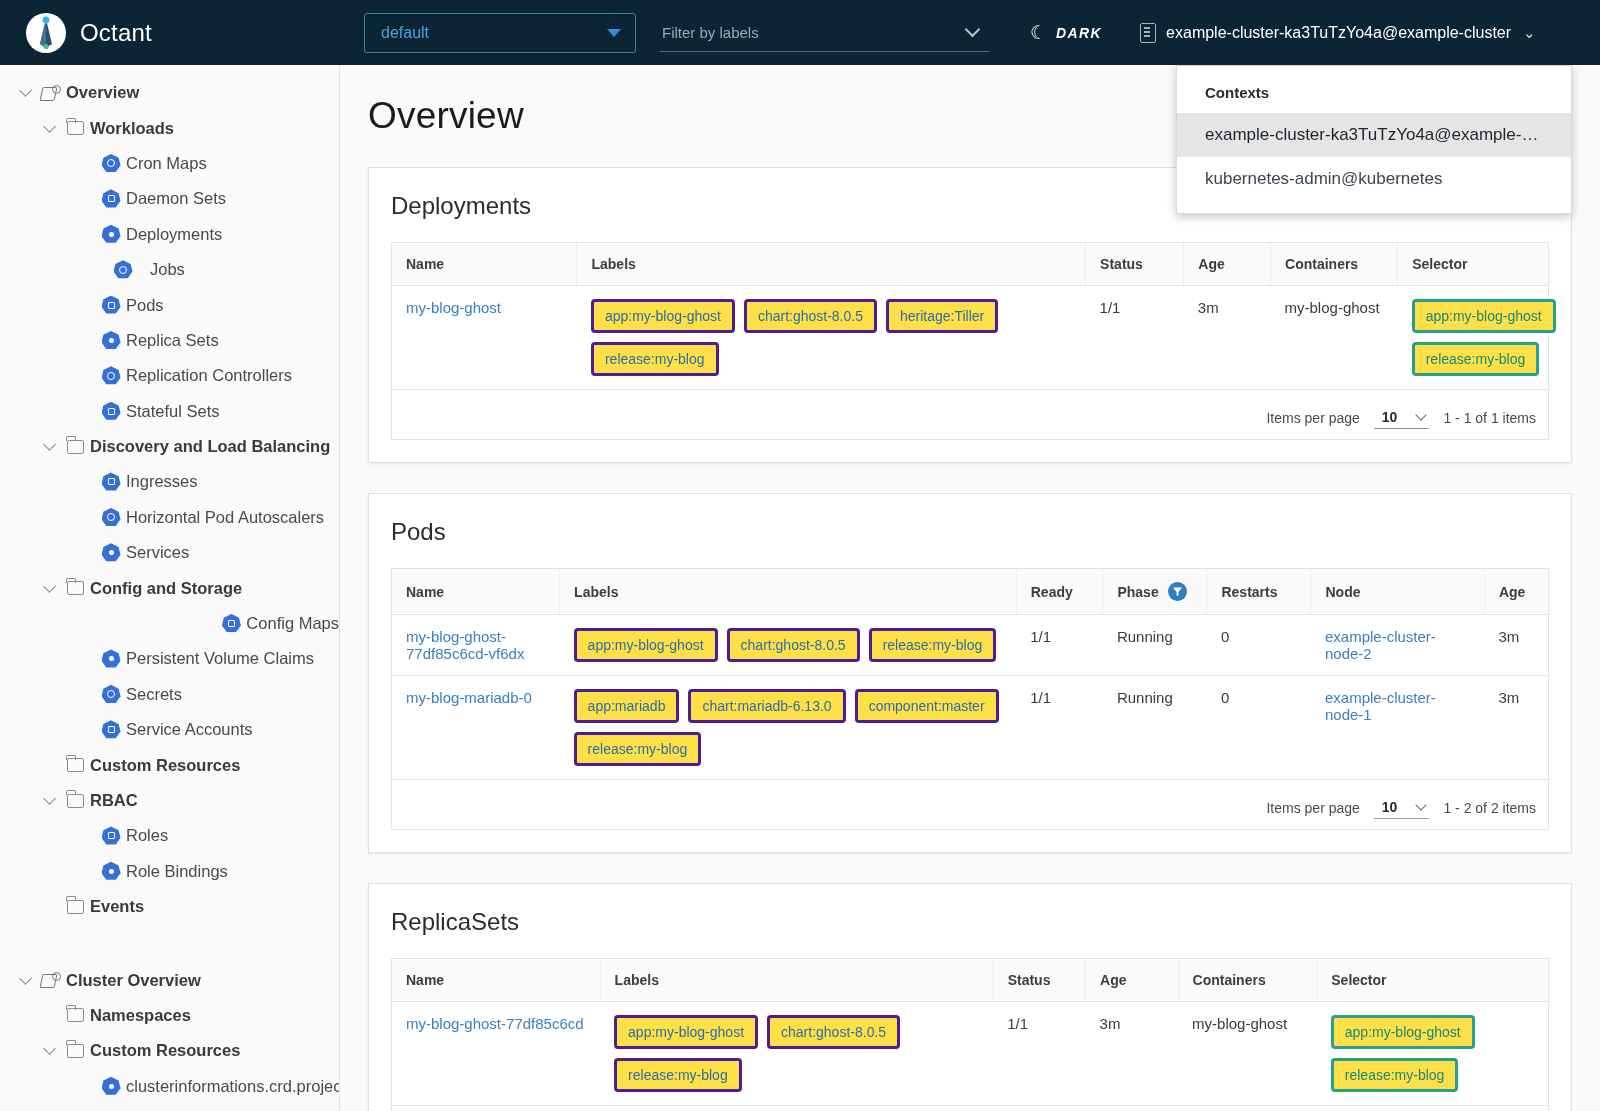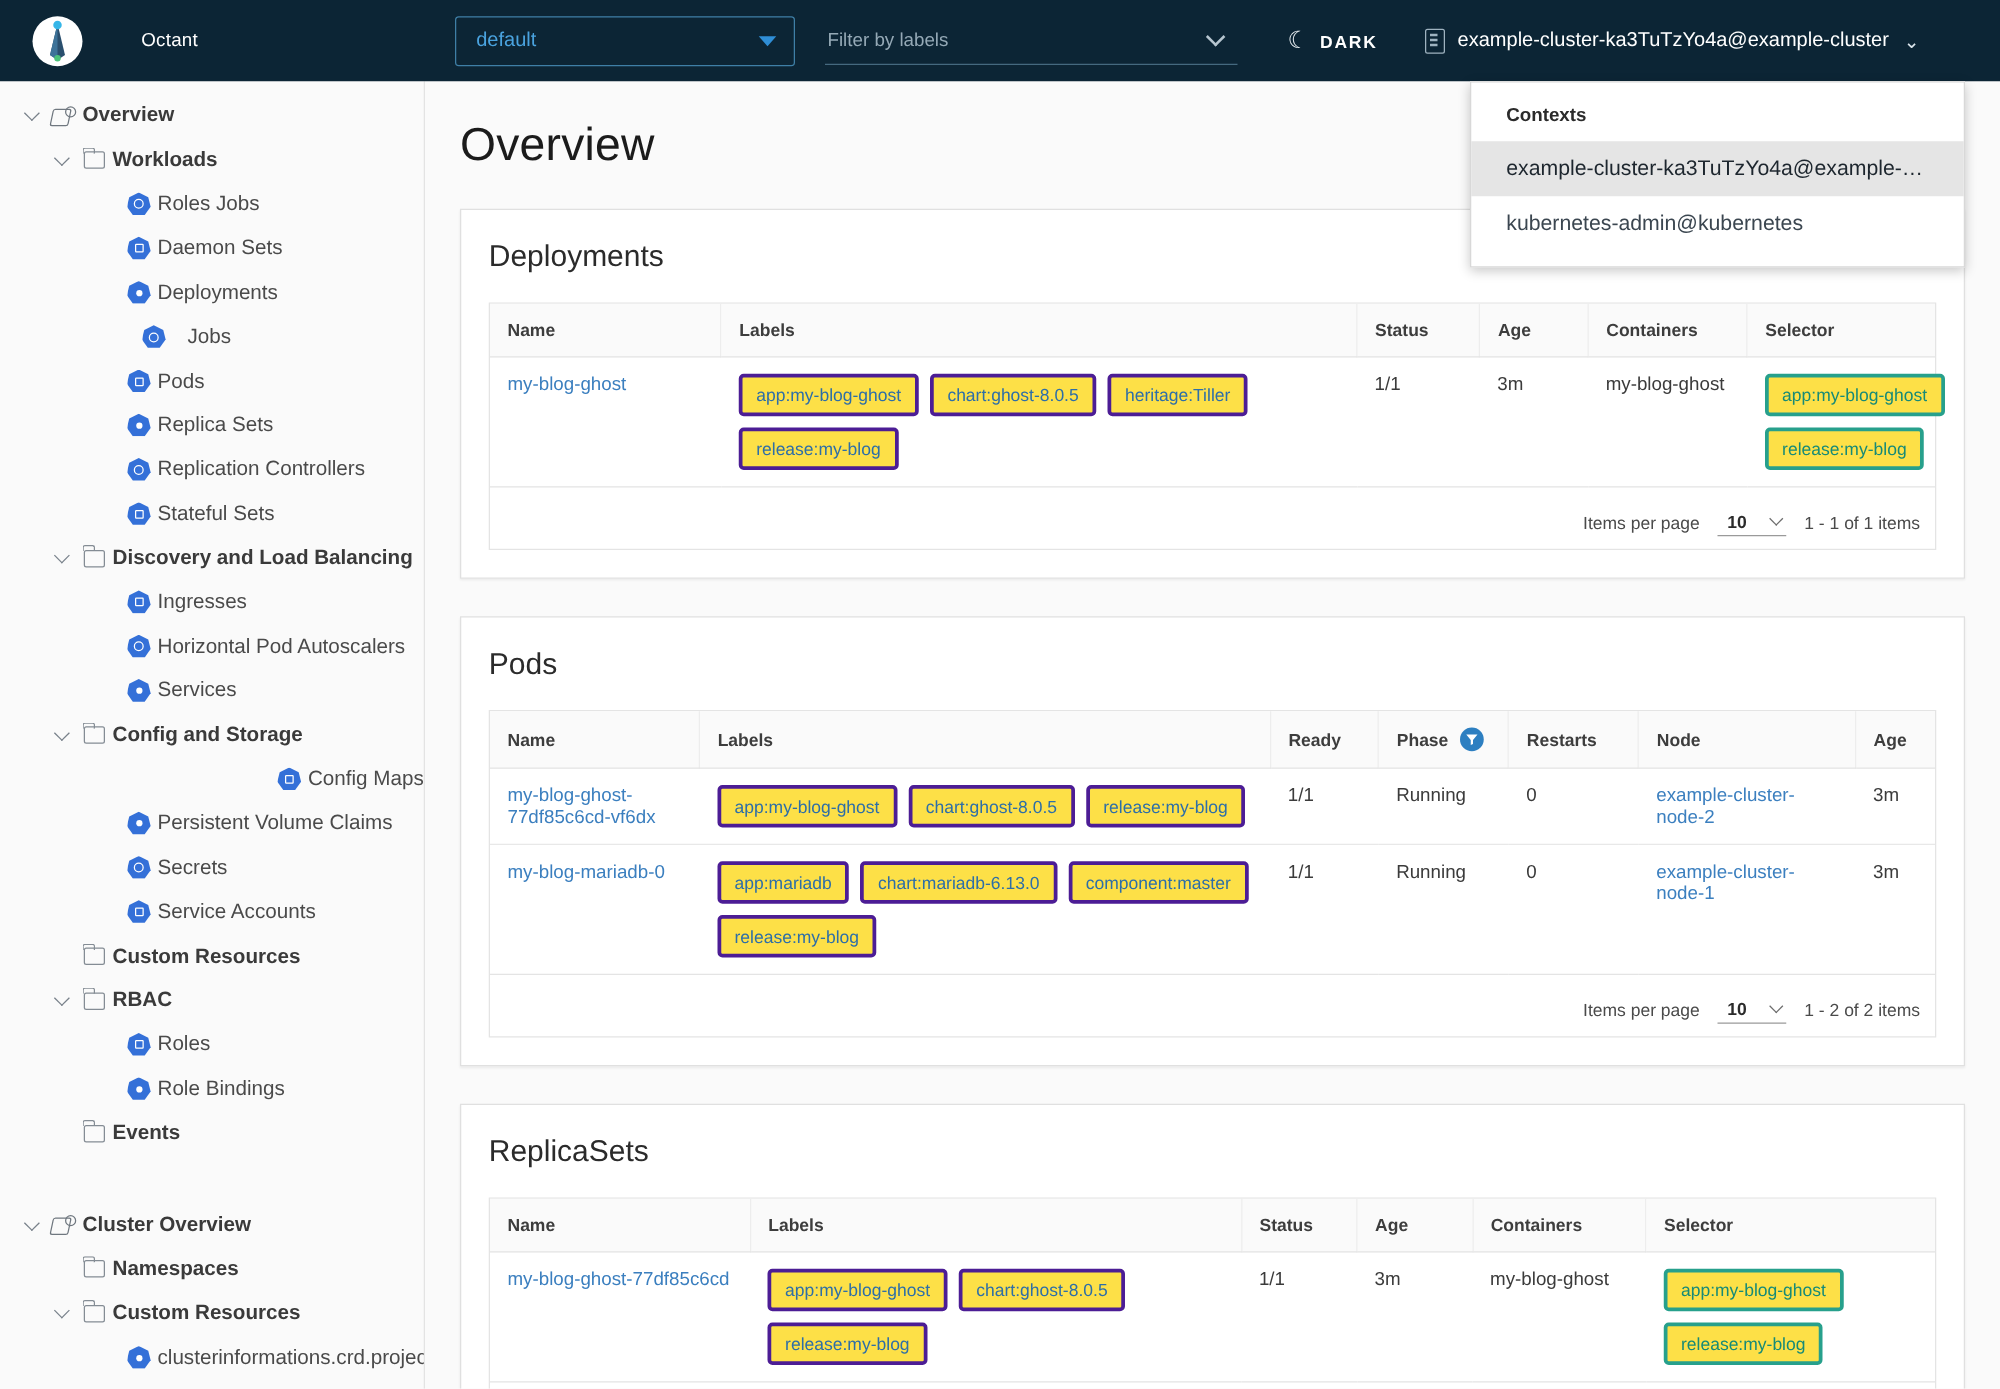--- a/index.html
+++ b/index.html
@@ -15,21 +15,21 @@
   .header {
     height: 65px; min-height: 65px;
     background: #0c2535;
     display: flex; align-items: center;
     color: #fff;
     position: relative;
     z-index: 40;
   }
   .brand { display: flex; align-items: center; width: 340px; padding-left: 26px; gap: 14px; }
   .brand-logo { width: 40px; height: 40px; border-radius: 50%; background:#fff; position: relative; display:block; }
-  .brand-title { font-size: 15px; font-weight: 400; letter-spacing: .2px; color:#fff;margin-left:33px; }
+  .brand-title { font-size: 24px; font-weight: 400; letter-spacing: .2px; color:#fff; }
 
   .ns-select {
     width: 272px; height: 40px;
     border: 1px solid #3f7fa6;
     border-radius: 3px;
     display:flex; align-items:center; justify-content: space-between;
     padding: 0 14px 0 16px;
     margin-left: 24px;
     background: transparent;
     cursor: pointer;
@@ -51,21 +51,21 @@
   .chev {
     width: 11px; height: 11px; border-right: 2px solid #b7c6d0; border-bottom: 2px solid #b7c6d0;
     transform: rotate(45deg); margin-bottom: 5px; margin-right:4px;
   }
 
   .darkbtn {
     display:flex; align-items:center; gap:9px; margin-left: 40px; cursor:pointer;
     color:#fff;
   }
   .moon { font-size: 19px; line-height: 1; color:#e8eef2; }
-  .darkbtn .lbl { font-size: 14px; font-weight: 700; letter-spacing: 1.4px; }
+  .darkbtn .lbl { font-size: 14px; font-weight: 700; letter-spacing: 1.4px; font-style: italic; }
 
   .ctx-btn {
     display:flex; align-items:center; gap:10px; margin-left: 38px; cursor:pointer;
     color:#fff; font-size: 16px;
   }
   .ctx-icon { width:16px; height:20px; border:1.6px solid #9fb3c0; border-radius:2px; position:relative; }
   .ctx-icon::after{content:"";position:absolute;left:3px;top:3px;width:6px;height:2px;background:#9fb3c0;
     box-shadow:0 4px 0 #9fb3c0, 0 8px 0 #9fb3c0;}
   .ctx-chev { font-size: 15px; color:#dce6ec; margin-left:2px; }
 
@@ -249,21 +249,21 @@
         </span>
         <span class="nav-label bold">Workloads</span>
       </div>
       <div class="nav-row" style="padding-left: 74px;">
         <span class="twisty"></span>
         <span class="nav-ico">
           <span class="k8s">
             <span class="inner"></span>
           </span>
         </span>
-        <span class="nav-label">Roles Jobs</span>
+        <span class="nav-label">Cron Maps</span>
       </div>
       <div class="nav-row" style="padding-left: 74px;">
         <span class="twisty"></span>
         <span class="nav-ico">
           <span class="k8s sq">
             <span class="inner"></span>
           </span>
         </span>
         <span class="nav-label">Daemon Sets</span>
       </div>

